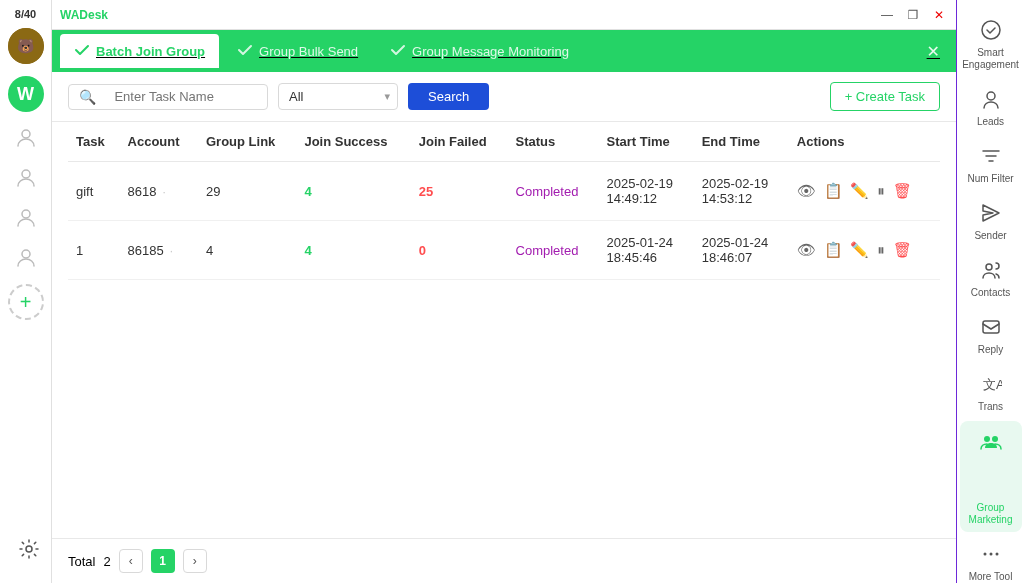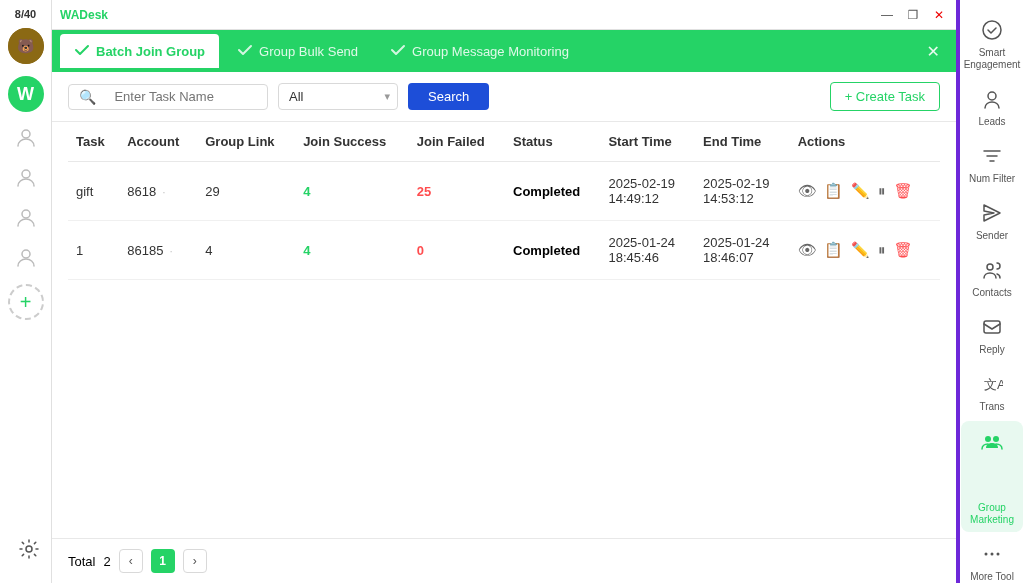--- a/index.html
+++ b/index.html
@@ -134,20 +134,21 @@
 
     
     .tab-bar {
       background: #25D366;
       display: flex;
       align-items: center;
       height: 42px;
       padding: 0 8px;
       gap: 4px;
       position: relative;
+      text-decoration: underline;
     }
     .tab {
       display: flex;
       align-items: center;
       gap: 6px;
       padding: 6px 14px;
       border-radius: 4px 4px 0 0;
       cursor: pointer;
       font-size: 13px;
       color: rgba(255,255,255,0.85);
@@ -265,21 +266,21 @@
     }
     tbody tr {
       border-bottom: 1px solid #f0f0f0;
     }
     tbody td {
       padding: 14px 8px;
       color: #333;
       font-size: 13px;
       vertical-align: middle;
     }
-    .status-completed { color: #000000; font-weight: 700; }
+    .status-completed { color: #a21caf; font-weight: 400; }
     .join-success { color: #25D366; font-weight: bold; }
     .join-failed { color: #ff4d4f; font-weight: bold; }
     .action-icons {
       display: flex;
       gap: 8px;
       align-items: center;
     }
     .action-icon {
       font-size: 15px;
       cursor: pointer;
@@ -324,21 +325,21 @@
       align-items: center;
       justify-content: center;
       font-size: 12px;
       font-weight: bold;
     }
 
     
     .right-sidebar {
       width: 68px;
       background: #fff;
-      border-left: 4px solid #6d28d9;
+      border-left: 1px solid #6d28d9;
       display: flex;
       flex-direction: column;
       align-items: center;
       padding: 10px 0;
       gap: 2px;
       height: 583px;
     }
     .right-sidebar-item {
       display: flex;
       flex-direction: column;

